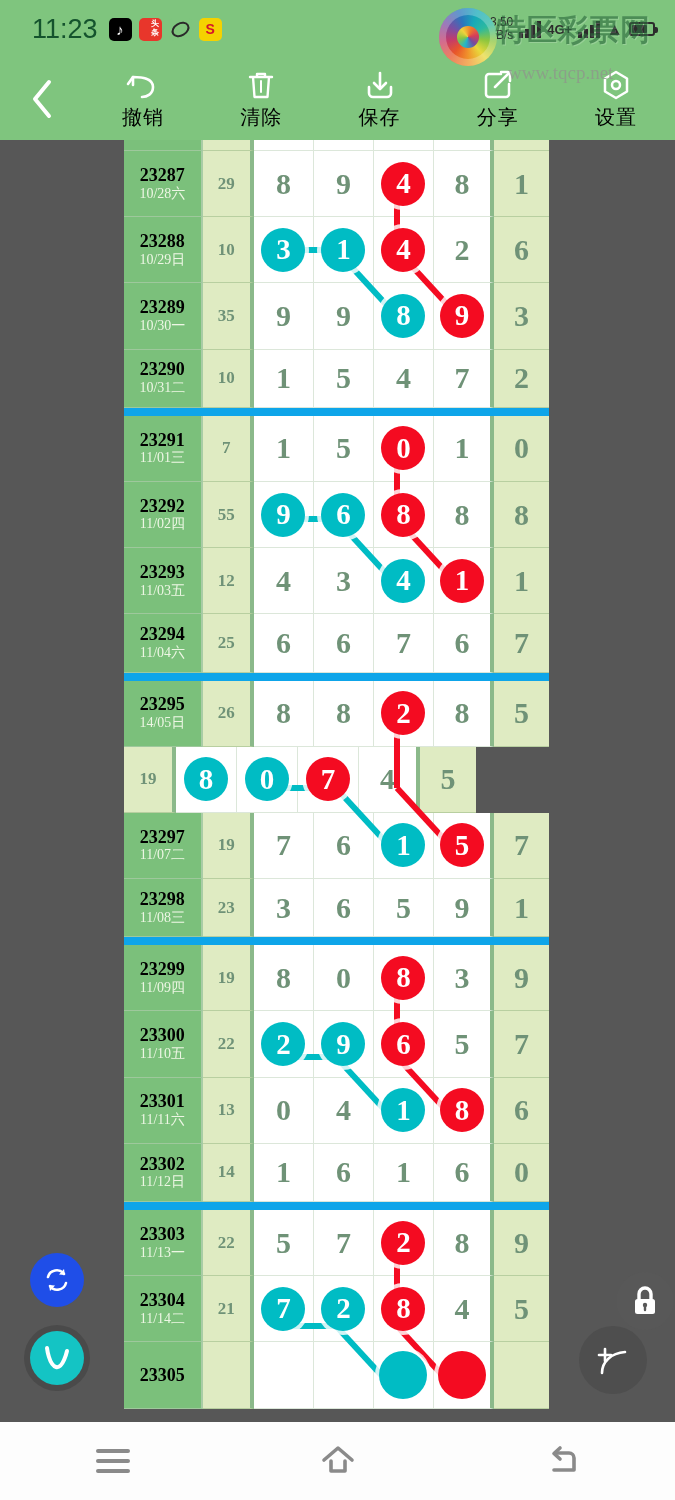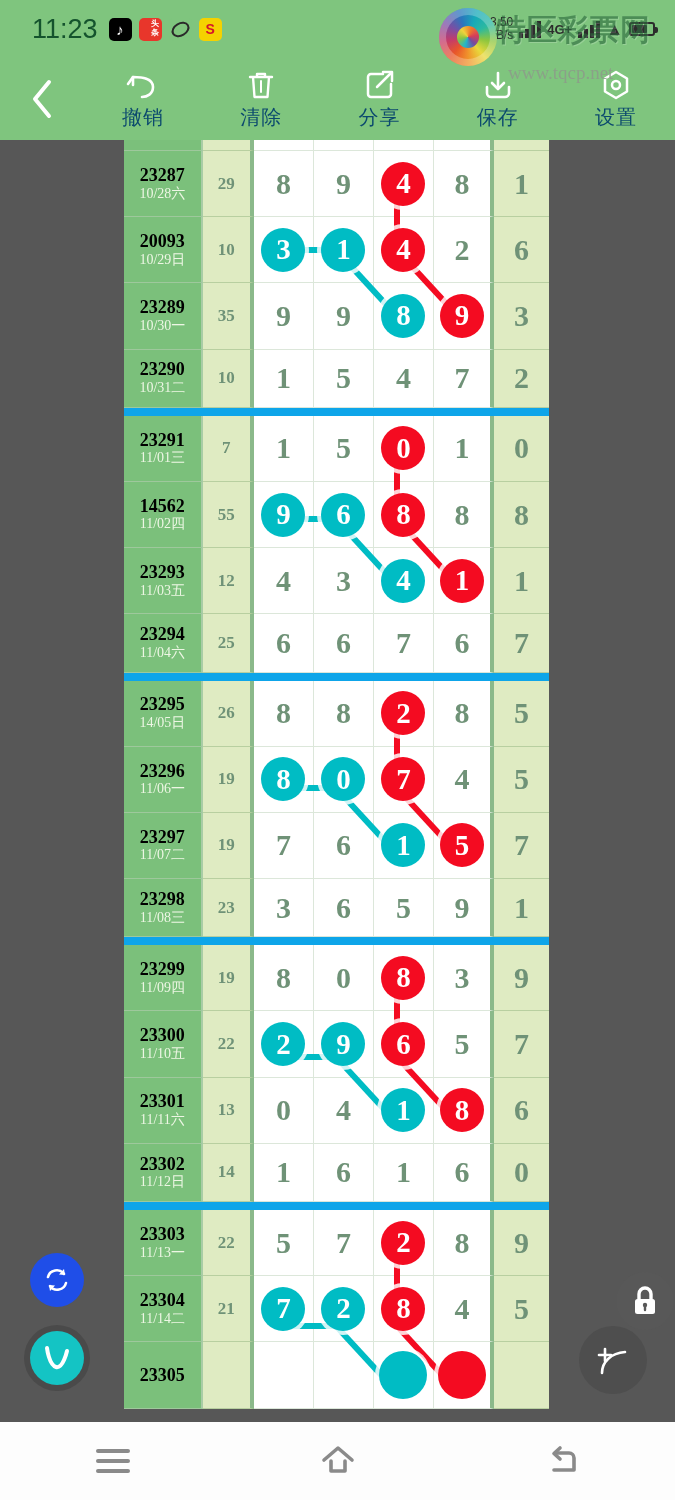--- a/index.html
+++ b/index.html
@@ -67,21 +67,21 @@
   }
   #back-chevron {
     width:84px; display:flex; align-items:center; justify-content:center;
     cursor:pointer;
   }
   .tool-item {
     flex:1; display:flex; flex-direction:column; align-items:center;
     justify-content:center; gap:2px; cursor:pointer;
   }
   .tool-icon { height:34px; display:flex; align-items:center; justify-content:center; }
-  .tool-label { color:#0c4a6e; font-size:20px; letter-spacing:1px; font-family:"DejaVu Sans", sans-serif;}
+  .tool-label { color:#000000; font-size:20px; letter-spacing:1px; font-family:"DejaVu Sans", sans-serif;}
 
   
   #watermark {
     position:absolute; left:434px; top:4px; width:220px; height:62px;
     z-index:6; pointer-events:none;
   }
   #wm-spiral {
     position:absolute; left:5px; top:4px; width:58px; height:58px; border-radius:50%;
     background:
       conic-gradient(from 20deg,
@@ -272,38 +272,38 @@
           <path d="M11 8 V5 H19 V8" stroke="#fff" stroke-width="2.4" fill="none" stroke-linejoin="round"></path>
           <path d="M7 8 L8.5 28 H21.5 L23 8" stroke="#fff" stroke-width="2.4" fill="none" stroke-linejoin="round"></path>
           <path d="M15 12 V23" stroke="#fff" stroke-width="2" stroke-linecap="round"></path>
         </svg>
     </div>
     <div class="tool-label">清除</div>
   </div>
 
   <div class="tool-item">
     <div class="tool-icon">
+      <svg width="32" height="32" viewBox="0 0 32 32">
+          <path d="M16 4 V19" stroke="#fff" stroke-width="2.6" stroke-linecap="round"></path>
+          <path d="M10 14 L16 20 L22 14" fill="none" stroke="#fff" stroke-width="2.6" stroke-linecap="round" stroke-linejoin="round"></path>
+          <path d="M5 18 V24 A4 4 0 0 0 9 28 H23 A4 4 0 0 0 27 24 V18" fill="none" stroke="#fff" stroke-width="2.6" stroke-linecap="round" stroke-linejoin="round"></path>
+        </svg>
+    </div>
+    <div class="tool-label">保存</div>
+  </div>
+
+  <div class="tool-item">
+    <div class="tool-icon">
       <svg width="30" height="32" viewBox="0 0 30 32">
           <path d="M18 5 H6 A3 3 0 0 0 3 8 V25 A3 3 0 0 0 6 28 H23 A3 3 0 0 0 26 25 V15" fill="none" stroke="#fff" stroke-width="2.5" stroke-linecap="round" stroke-linejoin="round"></path>
           <path d="M12 18 L26 4" fill="none" stroke="#fff" stroke-width="2.5" stroke-linecap="round"></path>
           <path d="M18 3 H27 V12" fill="none" stroke="#fff" stroke-width="2.5" stroke-linecap="round" stroke-linejoin="round"></path>
         </svg>
     </div>
     <div class="tool-label">分享</div>
-  </div>
-
-  <div class="tool-item">
-    <div class="tool-icon">
-      <svg width="32" height="32" viewBox="0 0 32 32">
-          <path d="M16 4 V19" stroke="#fff" stroke-width="2.6" stroke-linecap="round"></path>
-          <path d="M10 14 L16 20 L22 14" fill="none" stroke="#fff" stroke-width="2.6" stroke-linecap="round" stroke-linejoin="round"></path>
-          <path d="M5 18 V24 A4 4 0 0 0 9 28 H23 A4 4 0 0 0 27 24 V18" fill="none" stroke="#fff" stroke-width="2.6" stroke-linecap="round" stroke-linejoin="round"></path>
-        </svg>
-    </div>
-    <div class="tool-label">保存</div>
   </div>
 
   <div class="tool-item">
     <div class="tool-icon">
       <svg width="30" height="32" viewBox="0 0 30 32">
           <path d="M15 3 L26 9.5 V22.5 L15 29 L4 22.5 V9.5 Z" fill="none" stroke="#fff" stroke-width="2.5" stroke-linejoin="round"></path>
           <circle cx="15" cy="16" r="4" fill="none" stroke="#fff" stroke-width="2.5"></circle>
         </svg>
     </div>
     <div class="tool-label">设置</div>
@@ -342,21 +342,21 @@
         <div class="c-num">
           <div class="ball red">4</div>
         </div>
         <div class="c-num last-num">
           <span class="plain">8</span>
         </div>
         <div class="c-tail">1</div>
       </div>
       <div class="grow">
         <div class="c-issue">
-          <div class="iss-no">20093</div>
+          <div class="iss-no">23288</div>
           <div class="iss-date">10/29日</div>
         </div>
         <div class="c-sum">10</div>
         <div class="c-num">
           <div class="ball teal">3</div>
         </div>
         <div class="c-num">
           <div class="ball teal">1</div>
         </div>
         <div class="c-num">
@@ -422,21 +422,21 @@
         <div class="c-num">
           <div class="ball red">0</div>
         </div>
         <div class="c-num last-num">
           <span class="plain">1</span>
         </div>
         <div class="c-tail">0</div>
       </div>
       <div class="grow">
         <div class="c-issue">
-          <div class="iss-no">14562</div>
+          <div class="iss-no">23292</div>
           <div class="iss-date">11/02四</div>
         </div>
         <div class="c-sum">55</div>
         <div class="c-num">
           <div class="ball teal">9</div>
         </div>
         <div class="c-num">
           <div class="ball teal">6</div>
         </div>
         <div class="c-num">
@@ -501,24 +501,20 @@
         </div>
         <div class="c-num">
           <div class="ball red">2</div>
         </div>
         <div class="c-num last-num">
           <span class="plain">8</span>
         </div>
         <div class="c-tail">5</div>
       </div>
       <div class="grow">
-        <div class="c-issue">
-          <div class="iss-no">23296</div>
-          <div class="iss-date">11/06一</div>
-        </div>
         <div class="c-sum">19</div>
         <div class="c-num">
           <div class="ball teal">8</div>
         </div>
         <div class="c-num">
           <div class="ball teal">0</div>
         </div>
         <div class="c-num">
           <div class="ball red">7</div>
         </div>

